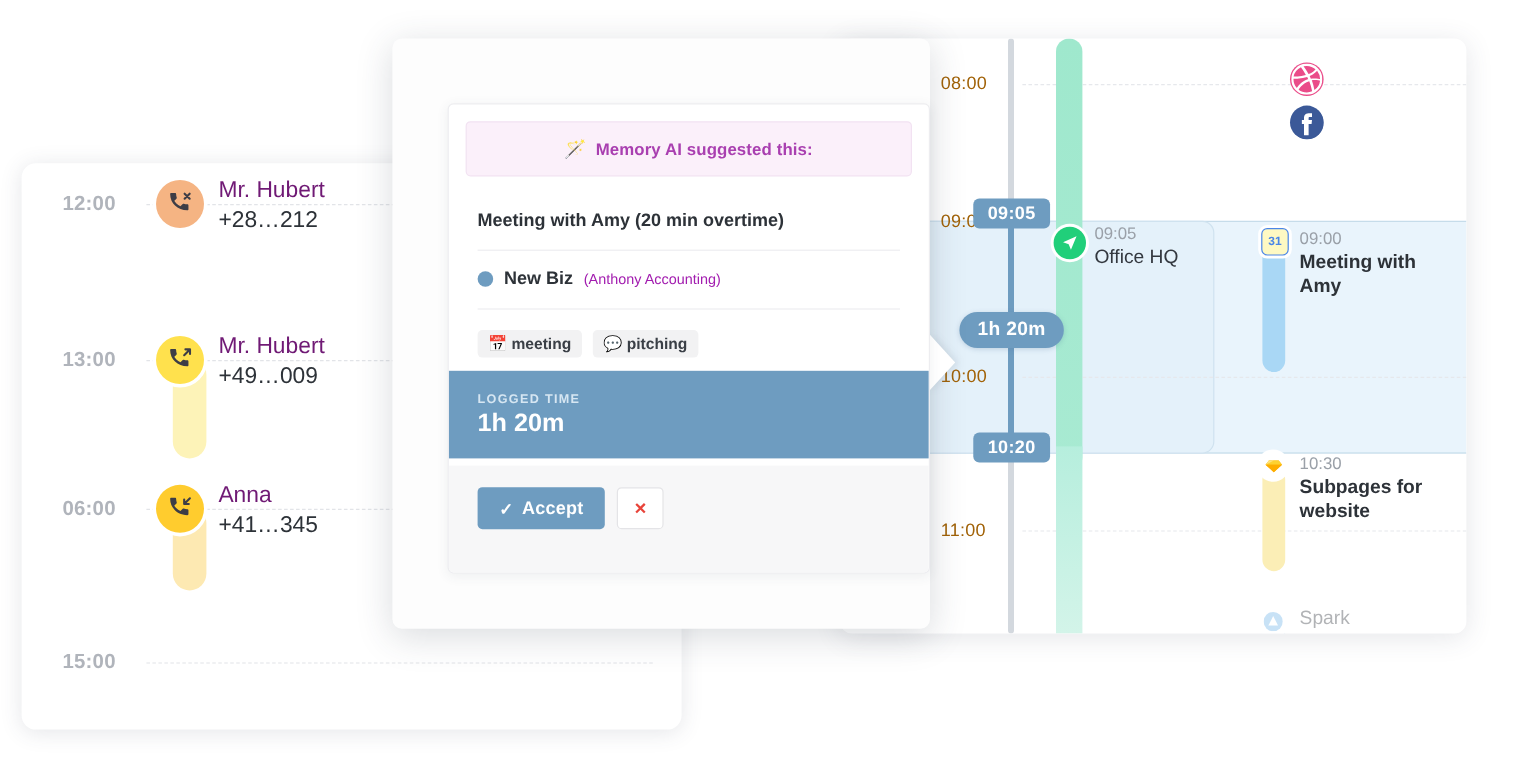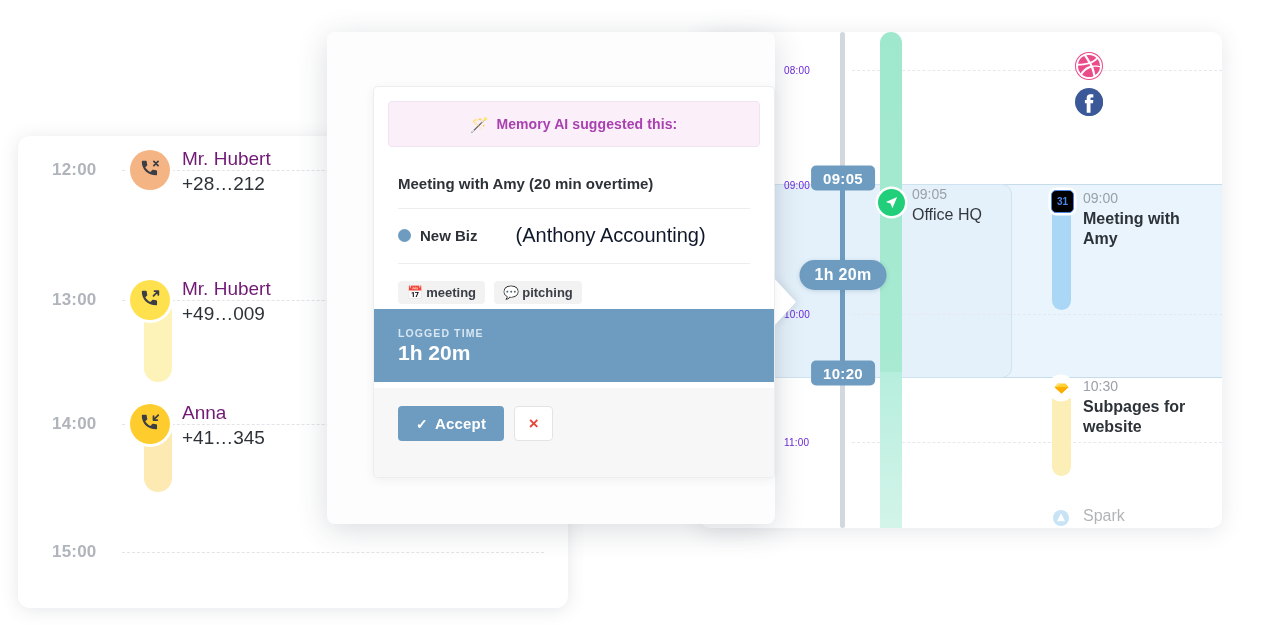--- a/index.html
+++ b/index.html
@@ -48,21 +48,21 @@
   
   .cal-panel{
     position:absolute;left:700px;top:32px;width:522px;height:496px;
     background:#ffffff;border-radius:10px;
     box-shadow:0 3px 22px rgba(60,70,90,.13);
     overflow:hidden;
   }
   .cal-inner{position:absolute;inset:0;}
   .cal-hour{position:absolute;left:0;width:100%;height:0;}
   .cal-hour .lbl{
-    position:absolute;left:84px;font-size:10px;color:#6d28d9;
+    position:absolute;left:84px;font-size:15px;color:#a16207;
     transform:translateY(-50%);letter-spacing:.2px;
   }
   .cal-hour .tick{
     position:absolute;left:152px;right:0;top:0;height:0;
     border-top:1px dashed #e6e8ec;
   }
   
   .track-line{
     position:absolute;left:140px;top:0;width:5px;height:100%;
     background:#d3d8de;border-radius:3px;
@@ -157,21 +157,21 @@
   .ai-wand{font-size:15px;line-height:1;}
   .p-title{
     margin:28px 24px 0 24px;font-size:15px;color:#2d3238;font-weight:bold;
   }
   .p-div{margin:16px 24px 0 24px;border-top:1px solid #ededf0;}
   .p-proj{
     margin:15px 24px 0 24px;display:flex;align-items:center;gap:9px;
   }
   .p-dot{width:13px;height:13px;border-radius:50%;background:#6e9cc0;flex:none;}
   .p-proj-name{font-size:15px;font-weight:bold;color:#2d3238;}
-  .p-proj-client{font-size:20px;color:#0f172a;margin-left:29px;}
+  .p-proj-client{font-size:12px;color:#a21caf;}
   .p-tags{margin:17px 24px 0 24px;display:flex;gap:9px;}
   .tag{
     display:flex;align-items:center;gap:3px;
     background:#f2f2f3;border-radius:4px;padding:4px 9px;
     font-size:13px;font-weight:bold;color:#3a3f46;
   }
   .tag .gl{font-size:13px;line-height:1;}
   .logged{
     position:absolute;left:0;right:0;top:222px;height:73px;
     background:#6e9cc0;padding:18px 24px 0 24px;box-sizing:border-box;
@@ -207,21 +207,21 @@
 
     <div class="call-row" style="top:34px">
       <div class="call-time">12:00</div>
       <div class="call-dashline"></div>
     </div>
     <div class="call-row" style="top:164px">
       <div class="call-time">13:00</div>
       <div class="call-dashline"></div>
     </div>
     <div class="call-row" style="top:288px">
-      <div class="call-time">14:00</div>
+      <div class="call-time">06:00</div>
       <div class="call-dashline"></div>
     </div>
     <div class="call-row" style="top:416px">
       <div class="call-time">15:00</div>
       <div class="call-dashline"></div>
     </div>
 
     <div class="call-item" style="left:112px;top:14px">
       <div class="call-badge" style="background:#f5b483">
         <svg width="22" height="22" viewBox="0 0 24 24">
@@ -314,21 +314,21 @@
       </div>
       <div class="round-icon" style="left:375px;top:56px;background:#3b5998">
         <svg width="27" height="27" viewBox="0 0 24 24">
           <circle cx="12" cy="12" r="12" fill="#3b5998"></circle>
           <path d="M15.1 12.7h-2.2V21h-3.4v-8.3H7.9V9.8h1.6V8.1c0-1.3.6-3.4 3.4-3.4h2.5v2.8h-1.8c-.3 0-.7.15-.7.75v1.55h2.5l-.3 2.9z" fill="#ffffff"></path>
         </svg>
       </div>
 
       <div class="ev" style="left:352px;top:160px">
         <div class="ev-bar" style="height:108px;background:#a9d7f5"></div>
-        <div class="ev-icon" style="background:#000000;border:1.5px solid #4a86e8">
+        <div class="ev-icon" style="background:#fef9c3;border:1.5px solid #4a86e8">
           <span style="font-size:10px;font-weight:bold;color:#4a86e8;line-height:1">31</span>
         </div>
         <div class="ev-body">
           <div class="ev-time">09:00</div>
           <div class="ev-title">Meeting with Amy</div>
         </div>
       </div>
 
       <div class="ev" style="left:352px;top:348px">
         <div class="ev-bar" style="height:86px;background:#fbeeb6"></div>

